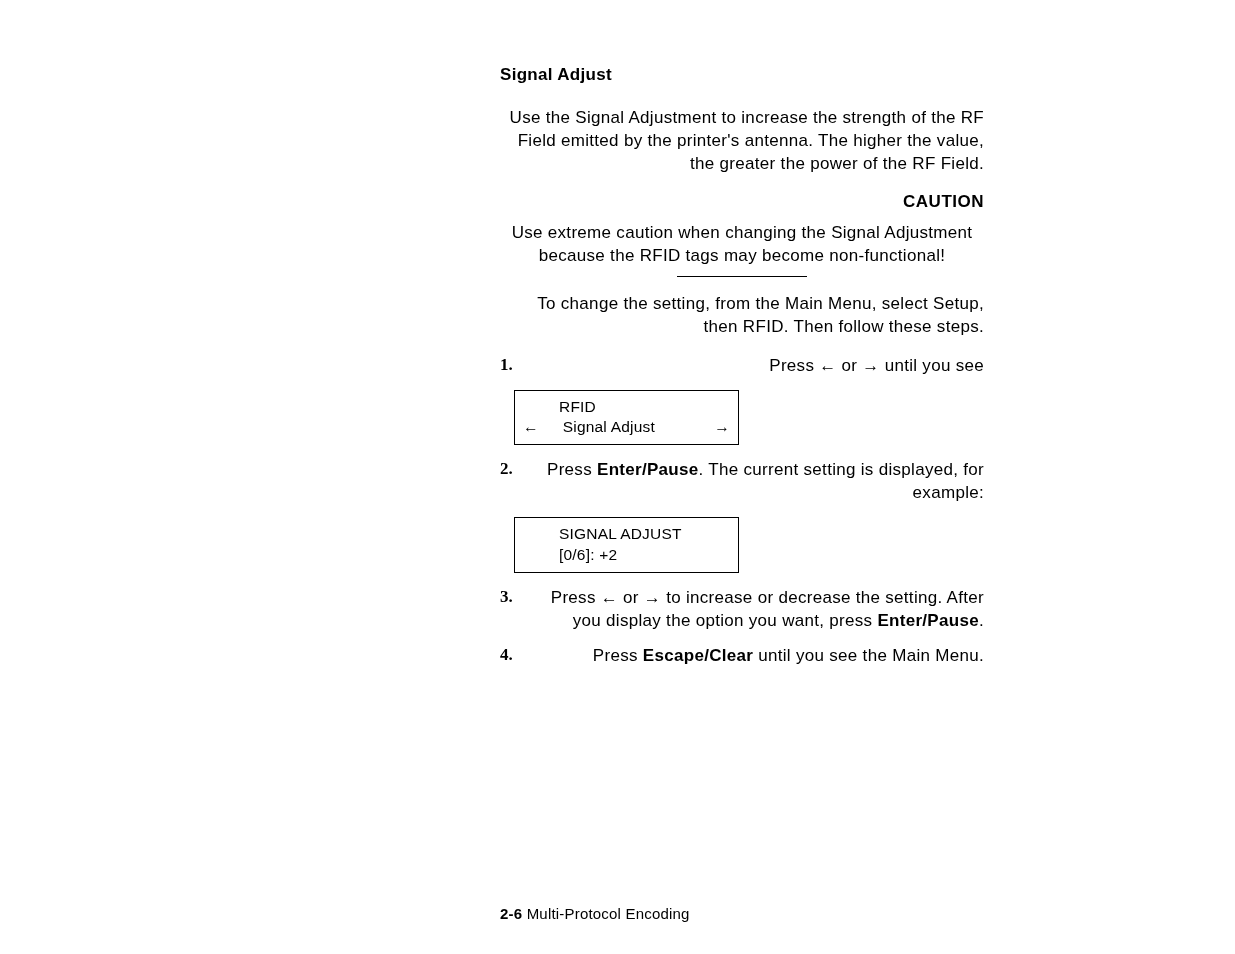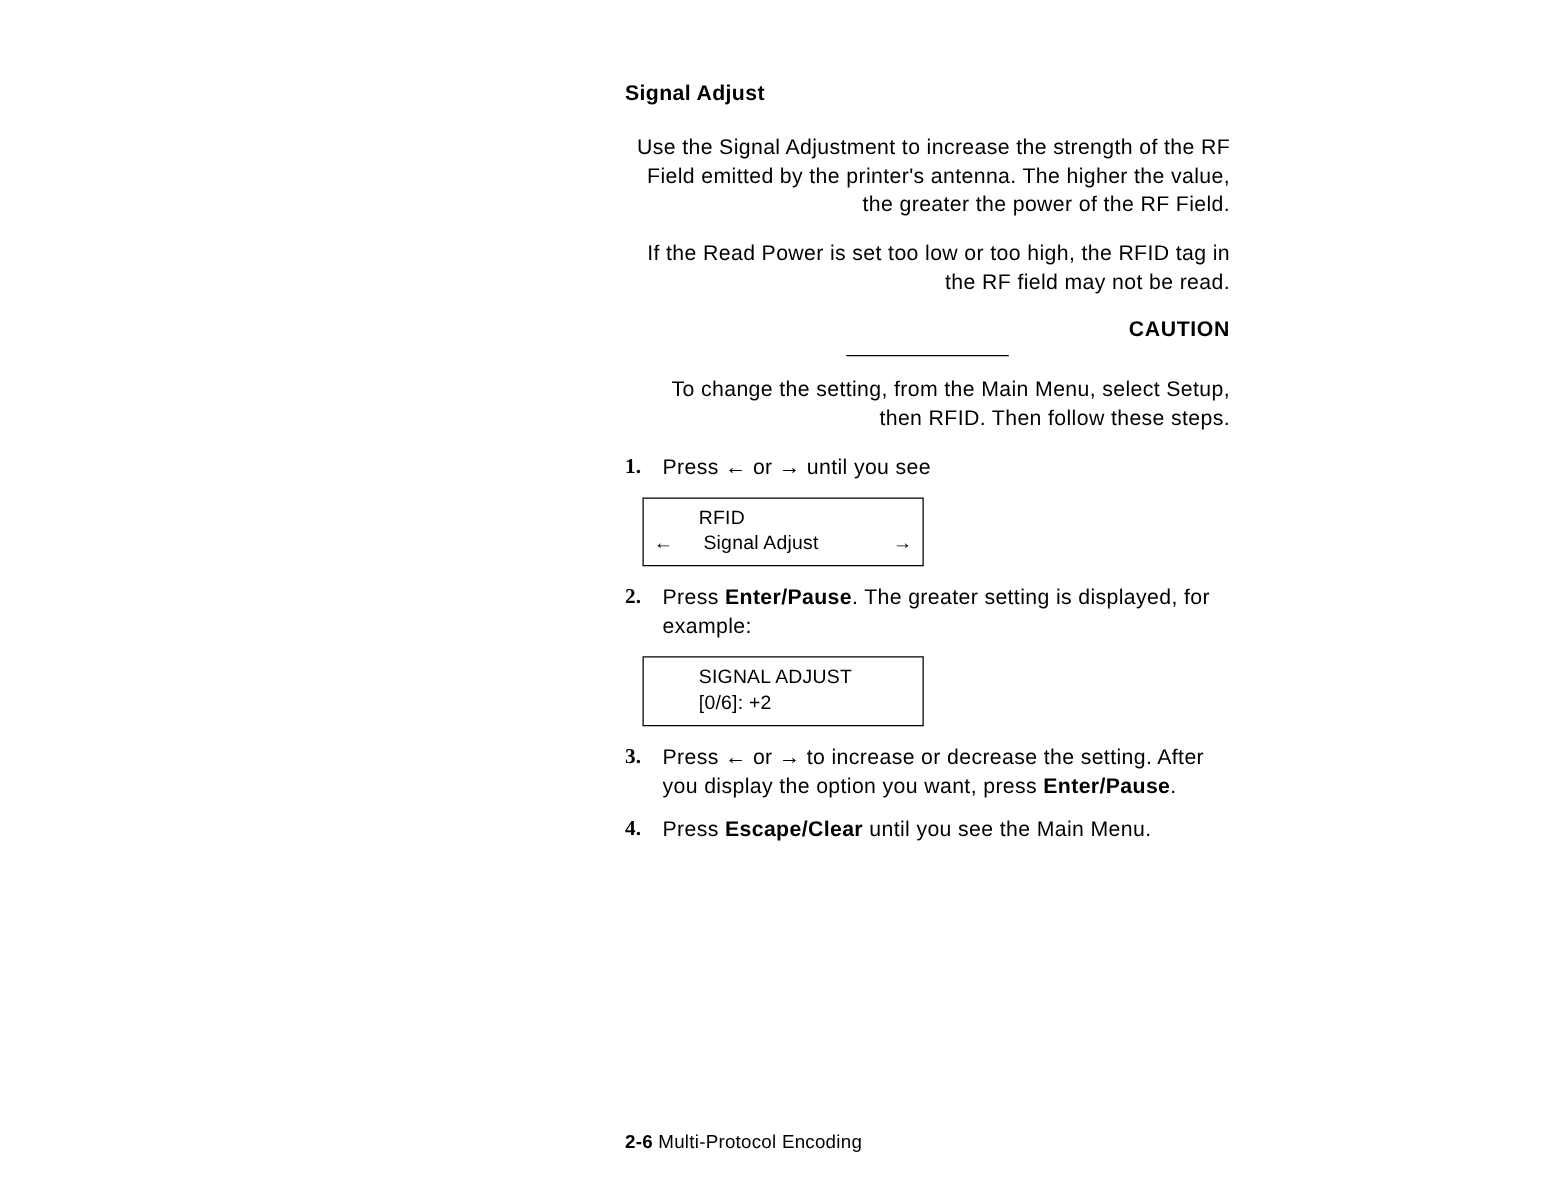--- a/index.html
+++ b/index.html
@@ -60,20 +60,21 @@
     font-weight: bold;
     font-size: 17px;
     width: 30px;
     flex-shrink: 0;
   }
   .list-body {
     font-size: 17px;
     line-height: 1.35;
     letter-spacing: 0.3px;
     flex: 1;
+    text-align: right;
   }
   .list-body b { font-weight: bold; }
   .display-box {
     border: 1.2px solid #000;
     width: 225px;
     padding: 6px 8px 6px 8px;
     margin: 8px 0 14px 14px;
     font-size: 15.5px;
     line-height: 1.35;
     letter-spacing: 0.2px;
@@ -102,23 +103,23 @@
 </style>
 </head>
 <body>
 
 <div class="page">
 
   <div class="heading">Signal Adjust</div>
 
   <div class="para">Use the Signal Adjustment to increase the strength of the RF Field emitted by the printer's antenna.  The higher the value, the greater the power of the RF Field.</div>
 
-  <div class="para">If the Read Power is set too low or too high, the RFID tag in the RF field may not be read.</div>
 
   <div class="caution-heading">CAUTION</div>
+  <div class="caution-text">Use extreme caution when changing the Signal Adjustment because the RFID tags may become non-functional!</div>
   <hr class="caution-rule">
 
   <div class="para">To change the setting, from the Main Menu, select Setup, then RFID.  Then follow these steps.</div>
 
   <div class="list-item">
     <div class="list-num">1.</div>
     <div class="list-body">
       <span>Press </span><span class="arrow">←</span><span> or </span><span class="arrow">→</span><span> until you see</span>
     </div>
   </div>
@@ -128,21 +129,21 @@
     <div class="display-row2">
       <span class="arrow">←</span>
       <span class="center">Signal Adjust</span>
       <span class="arrow">→</span>
     </div>
   </div>
 
   <div class="list-item">
     <div class="list-num">2.</div>
     <div class="list-body">
-      <span>Press </span><b>Enter/Pause</b><span>.  The greater setting is displayed, for example:</span>
+      <span>Press </span><b>Enter/Pause</b><span>.  The current setting is displayed, for example:</span>
     </div>
   </div>
 
   <div class="display-box">
     <div class="display-row1">SIGNAL ADJUST</div>
     <div class="display-row1">[0/6]:  +2</div>
   </div>
 
   <div class="list-item">
     <div class="list-num">3.</div>

